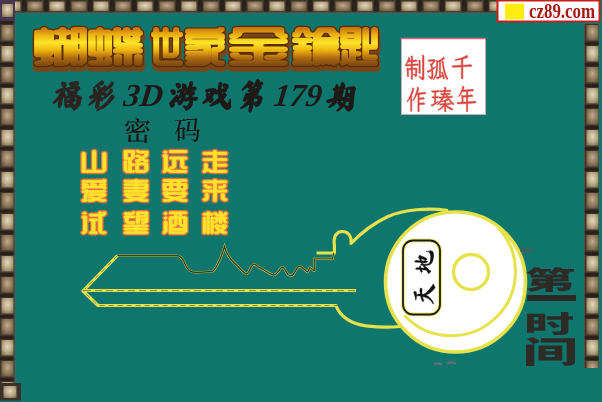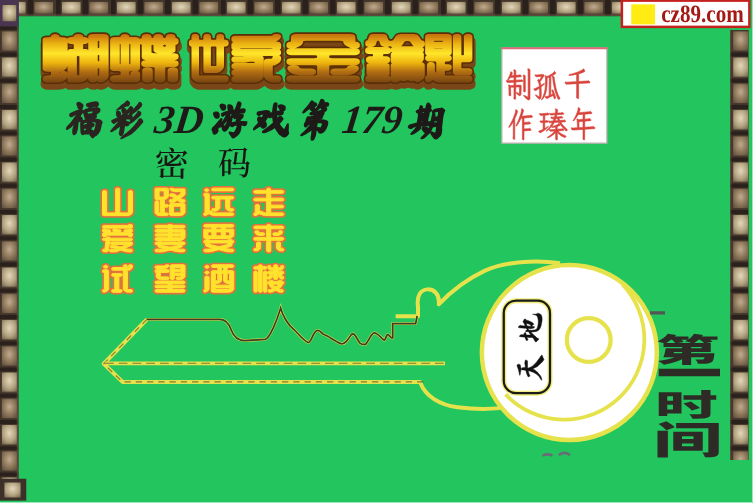--- a/index.html
+++ b/index.html
@@ -1,14 +1,14 @@
 <!DOCTYPE html>
 <html><head><meta charset="utf-8"><style>
 html,body{margin:0;padding:0;background:#fff;}
-#wrap{position:relative;width:602px;height:402px;overflow:hidden;background:#22c55e;font-family:"Liberation Sans",sans-serif;}
+#wrap{position:relative;width:602px;height:402px;overflow:hidden;background:#0f766e;font-family:"Liberation Sans",sans-serif;}
 </style></head><body>
 <div id="wrap">
 <svg width="602" height="402" viewBox="0 0 602 402" xmlns="http://www.w3.org/2000/svg" style="position:absolute;left:0;top:0">
 <defs>
 <linearGradient id="goldv" x1="0" y1="0" x2="0" y2="1">
  <stop offset="0" stop-color="#c8740f"></stop>
  <stop offset="0.18" stop-color="#eab012"></stop>
  <stop offset="0.4" stop-color="#ffe62a"></stop>
  <stop offset="0.6" stop-color="#eeb50f"></stop>
  <stop offset="0.8" stop-color="#b06c12"></stop>

